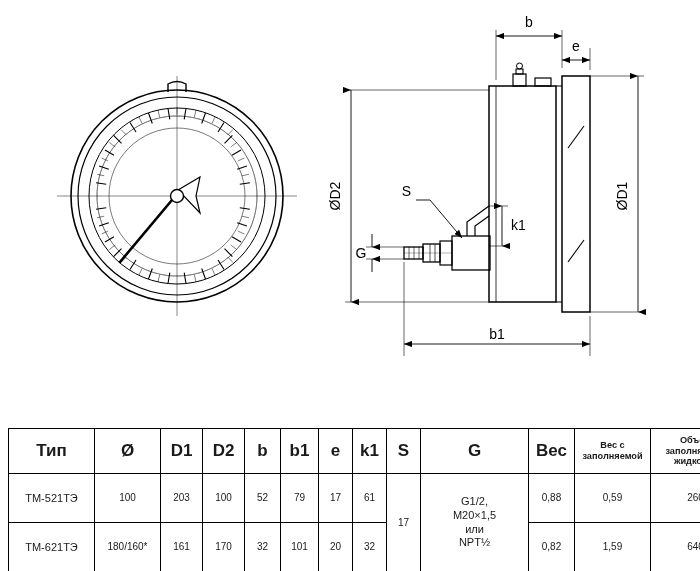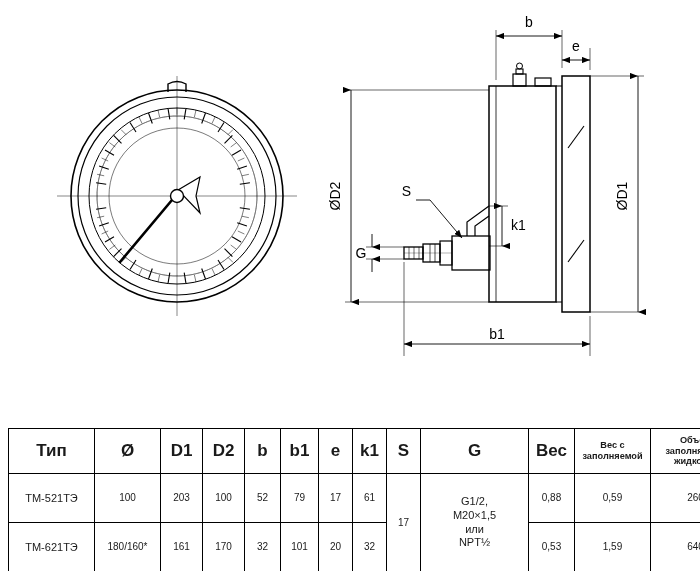--- a/index.html
+++ b/index.html
@@ -309,21 +309,21 @@
         </tr>
         <tr>
           <td class="type">ТМ-621ТЭ</td>
           <td class="nowrap">180/160*</td>
           <td>161</td>
           <td>170</td>
           <td>32</td>
           <td>101</td>
           <td>20</td>
           <td>32</td>
-          <td>0,53</td>
+          <td>0,82</td>
           <td>1,59</td>
           <td>640</td>
         </tr>
       </tbody>
     </table>
   </div>
 
 </div>
 
 </body></html>

